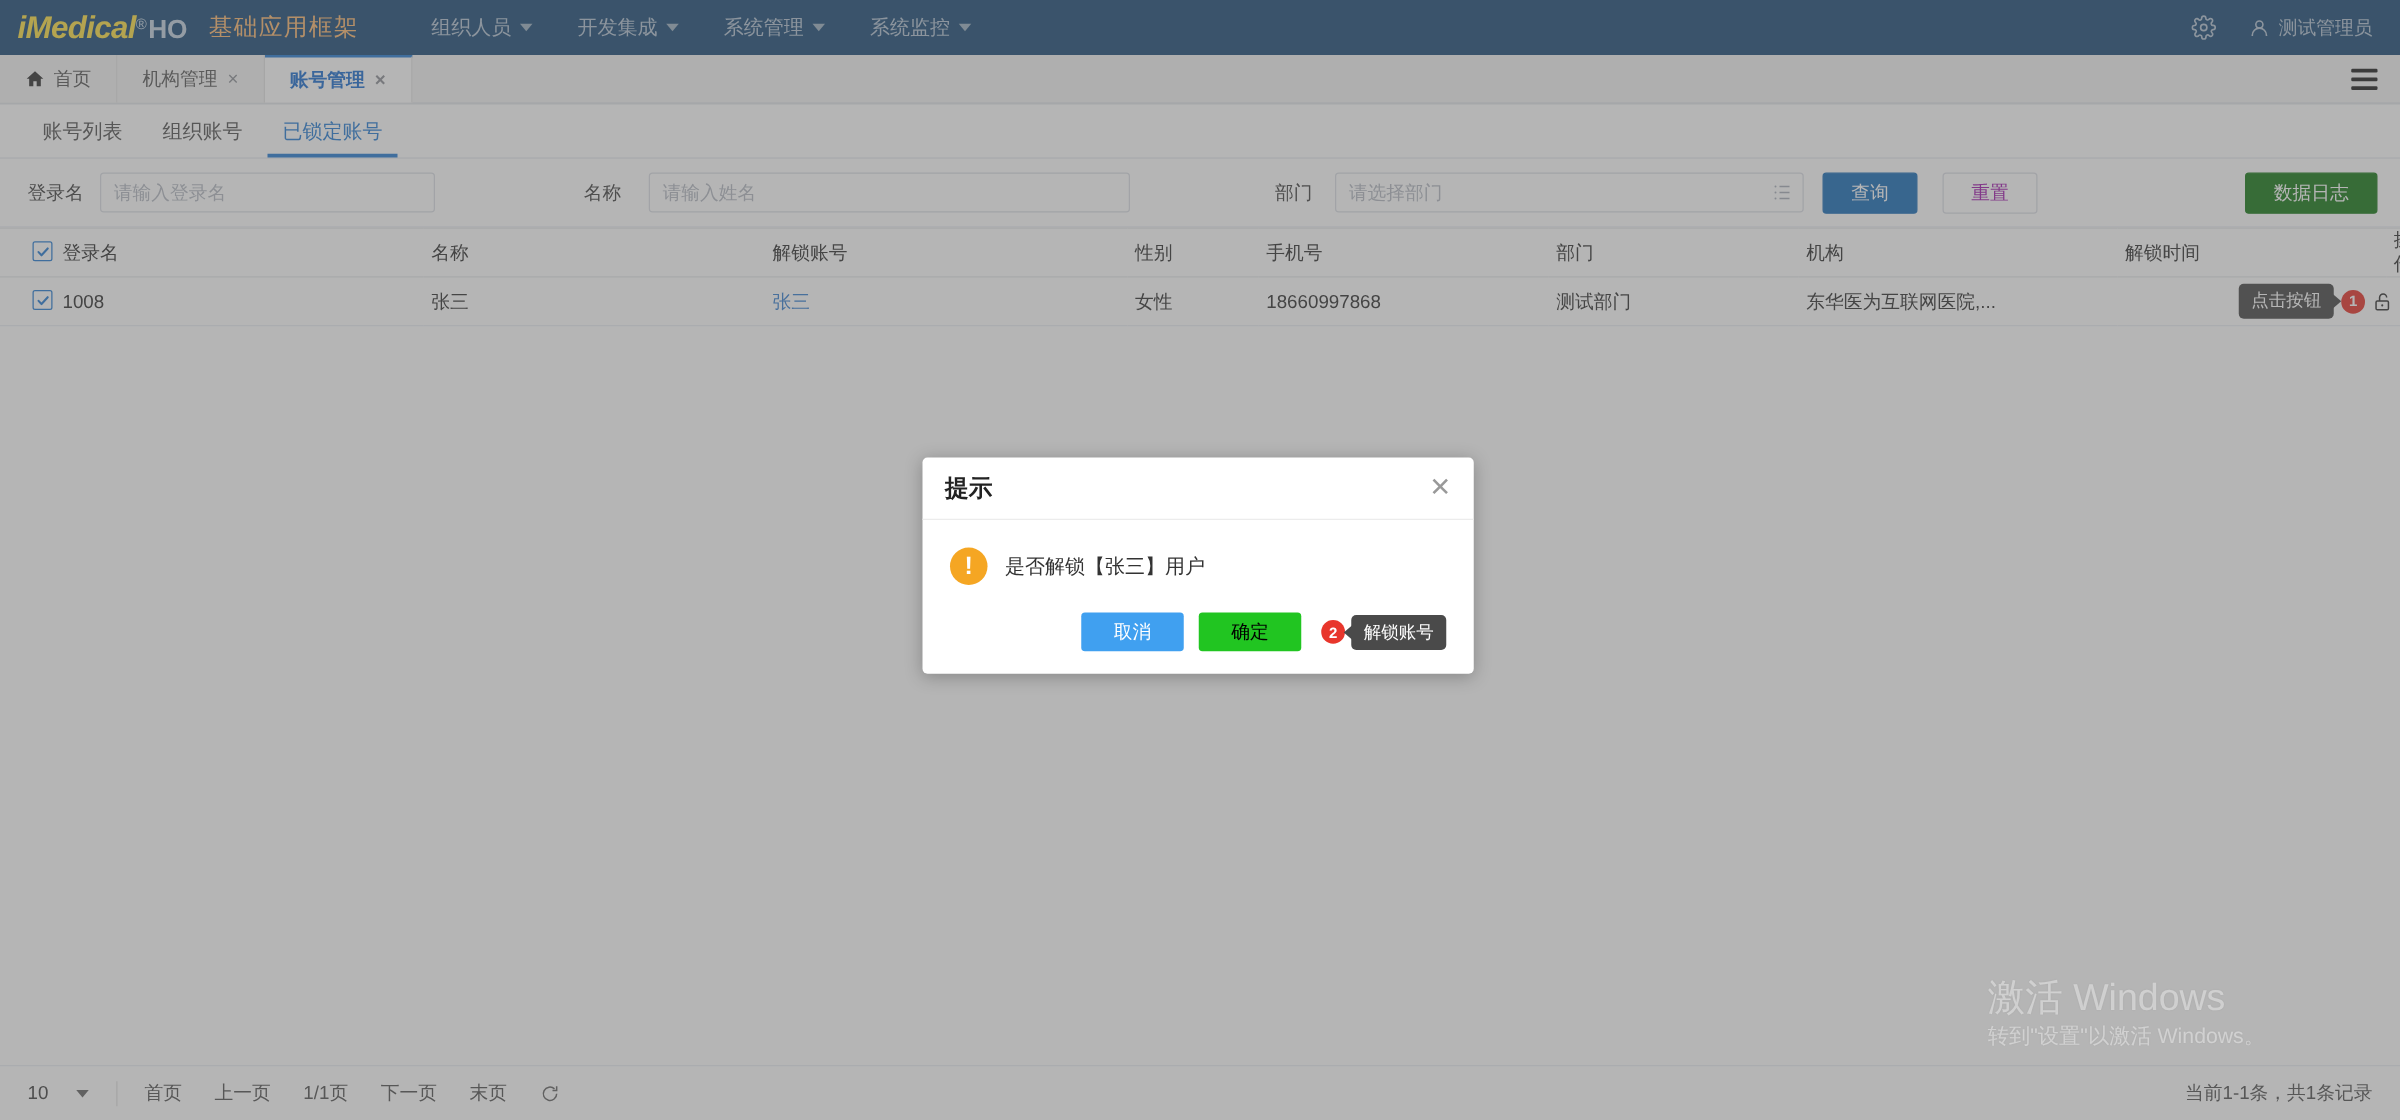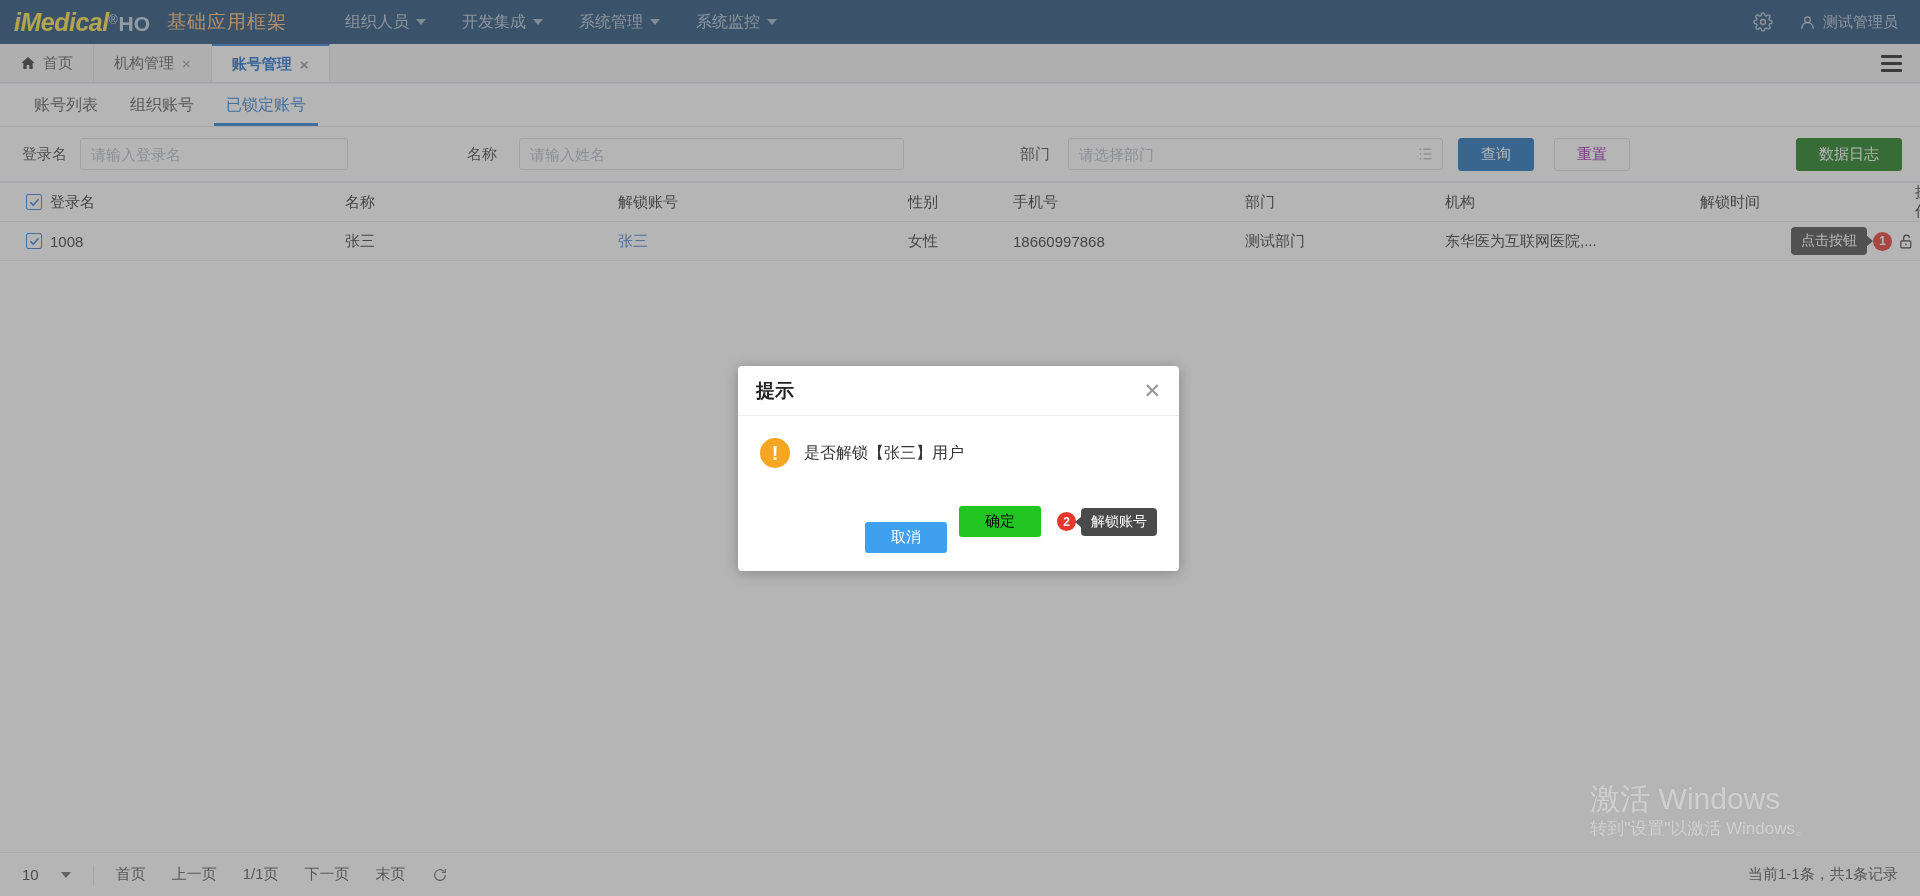--- a/index.html
+++ b/index.html
@@ -177,21 +177,21 @@
   .modal-title { font-size: 19px; font-weight: bold; color: #222; }
   .modal-close { margin-left: auto; font-size: 21px; color: #999; cursor: pointer; line-height: 1; }
   .modal-body { display: flex; align-items: center; gap: 14px; padding: 22px 20px 8px 22px; }
   .warn-icon {
     width: 30px; height: 30px; border-radius: 50%; background: #f5a623; color: #fff;
     font-weight: bold; font-size: 20px; display: flex; align-items: center;
     justify-content: center; flex: none;
   }
   .modal-msg { font-size: 16px; color: #333; }
   .modal-foot { display: flex; align-items: center; justify-content: flex-end; gap: 12px; padding: 14px 22px 18px 22px; }
-  .btn-cancel { background: #40a0f0; color: #fff; border-color: #40a0f0; height: 31px; padding: 0 26px; border-radius: 3px; font-size: 15px; cursor: pointer; font-family: inherit; border: none; margin-top: 32px; }
+  .btn-cancel { background: #40a0f0; color: #fff; border-color: #40a0f0; height: 31px; padding: 0 26px; border-radius: 3px; font-size: 15px; cursor: pointer; font-family: inherit; border: none; }
   .btn-ok { background: #21c521; color: #000000; height: 31px; padding: 0 26px; border-radius: 3px; font-size: 15px; cursor: pointer; font-family: inherit; border: none; }
   .modal-annot { display: flex; align-items: center; gap: 5px; margin-left: 4px; }
 
   
   .footer {
     position: absolute; left: 0; right: 0; bottom: 0; height: 44px;
     background: #fff; border-top: 1px solid #ebeef5;
     display: flex; align-items: center; padding: 0 22px; z-index: 20;
   }
   .pagesize { display: flex; align-items: center; gap: 22px; cursor: pointer; font-size: 15px; color: #444; }

